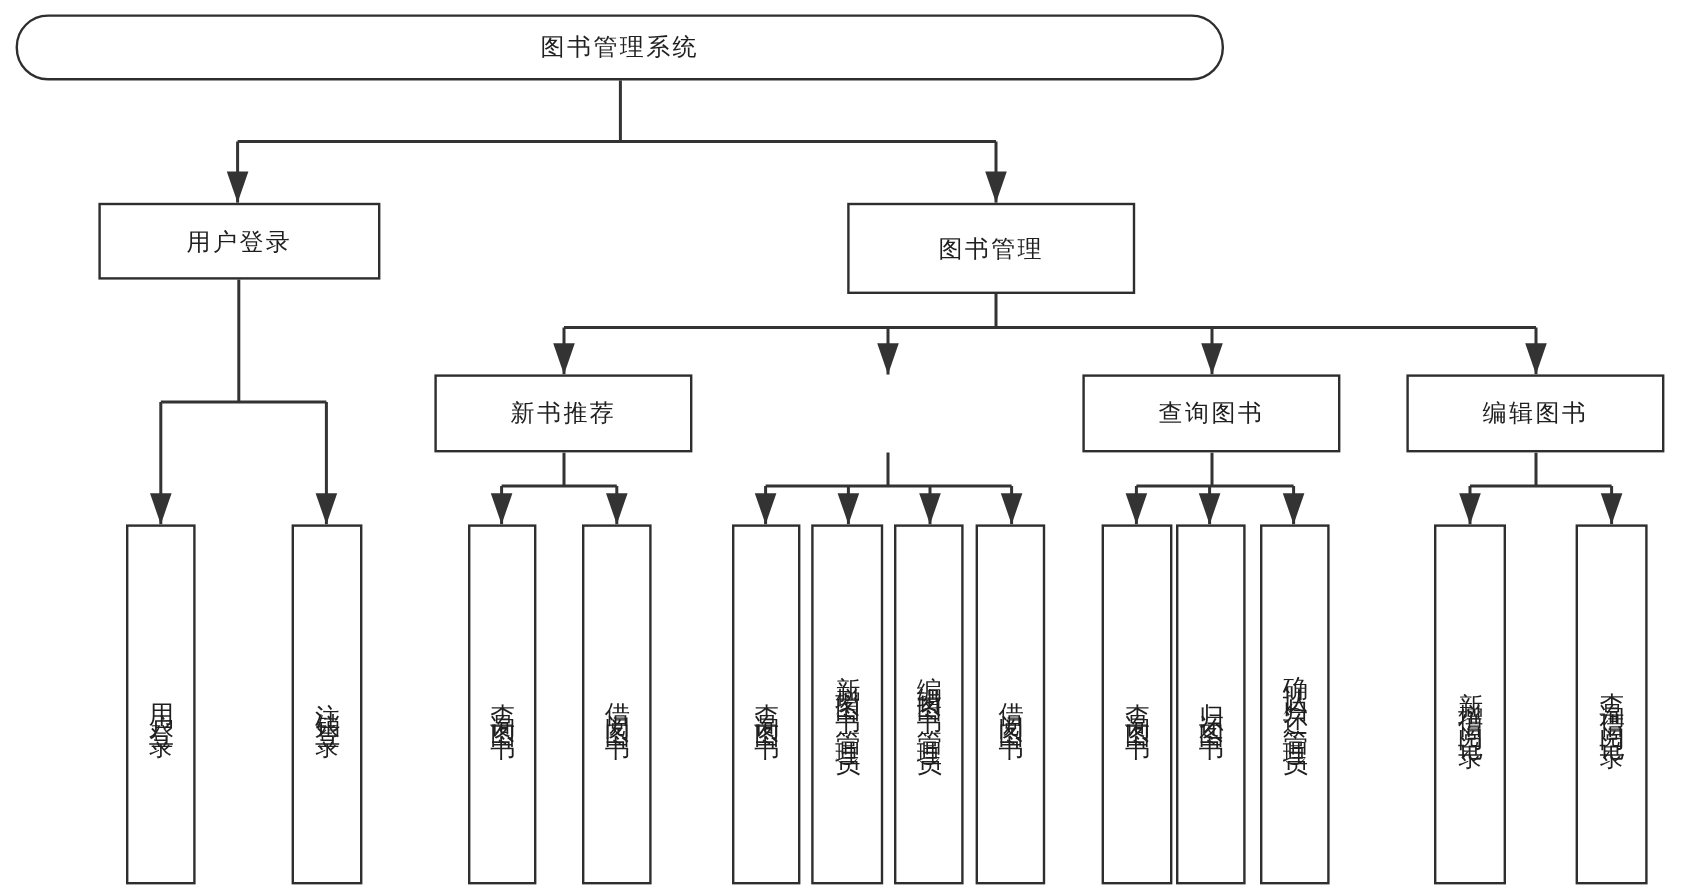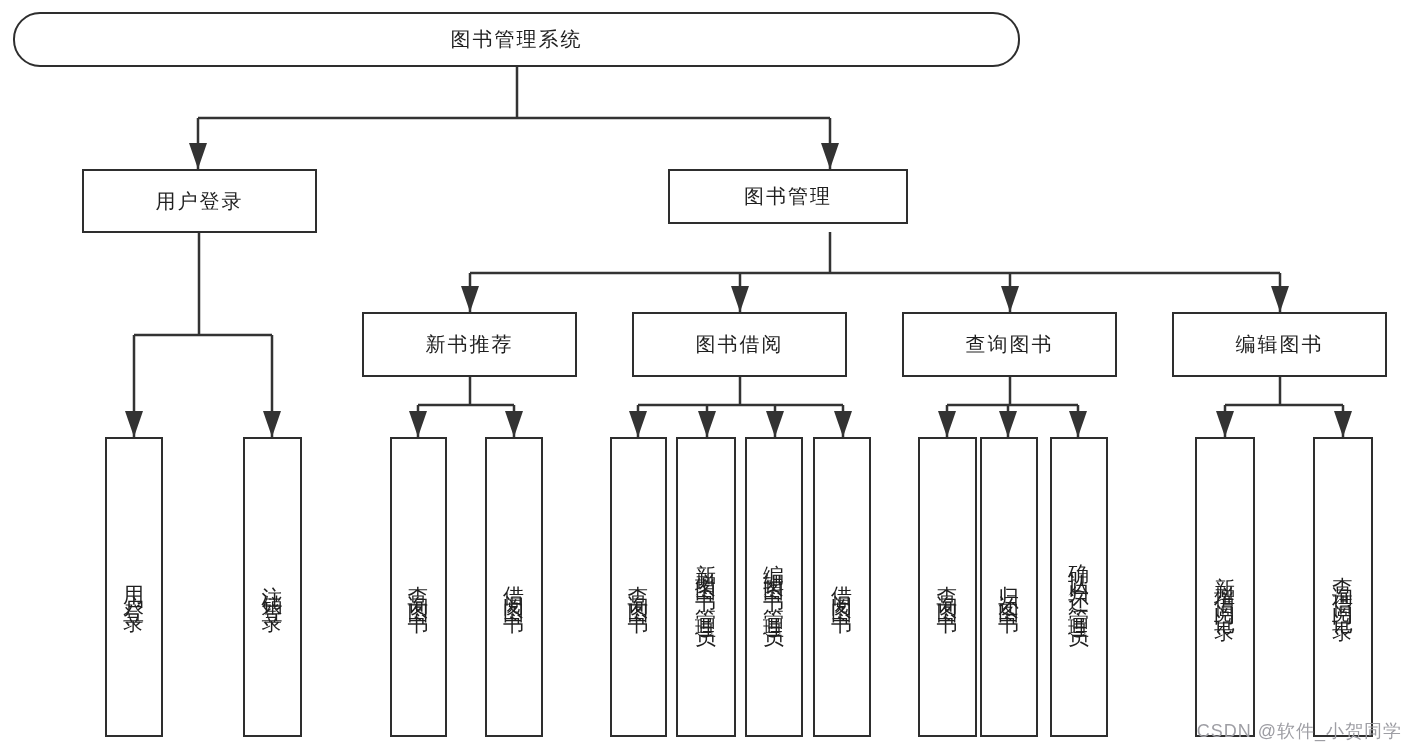--- a/index.html
+++ b/index.html
@@ -97,29 +97,26 @@
     </g>
   </svg>
 
   <div class="node" style="left:13px; top:12px; width:1007px; height:55px;border-radius:27px;">
     <span class="h-label">图书管理系统</span>
   </div>
 
   <div class="node" style="left:82px; top:169px; width:235px; height:64px;">
     <span class="h-label">用户登录</span>
   </div>
-  <div class="node" style="left:668px; top:169px; width:240px; height:55px;justify-content:center;">
+  <div class="node" style="left:706px; top:169px; width:240px; height:76px;justify-content:center;">
     <span class="h-label">图书管理</span>
   </div>
 
   <div class="node" style="left:362px; top:312px; width:215px; height:65px;">
     <span class="h-label">新书推荐</span>
-  </div>
-  <div class="node" style="left:632px; top:312px; width:215px; height:65px;">
-    <span class="h-label">图书借阅</span>
   </div>
   <div class="node" style="left:902px; top:312px; width:215px; height:65px;">
     <span class="h-label">查询图书</span>
   </div>
   <div class="node" style="left:1172px; top:312px; width:215px; height:65px;">
     <span class="h-label">编辑图书</span>
   </div>
 
   <div class="node" style="left:105px; top:437px; width:58px; height:300px;">
     <span class="v-label">用户登录</span>
@@ -158,15 +155,14 @@
     <span class="v-label">确认归还（管理员）</span>
   </div>
 
   <div class="node" style="left:1195px; top:437px; width:60px; height:300px;">
     <span class="v-label">新增借阅记录</span>
   </div>
   <div class="node" style="left:1313px; top:437px; width:60px; height:300px;">
     <span class="v-label">查询借阅记录</span>
   </div>
 
-  <div class="watermark">CSDN @软件_小贺同学</div>
 
 </div>
 
 </body></html>

